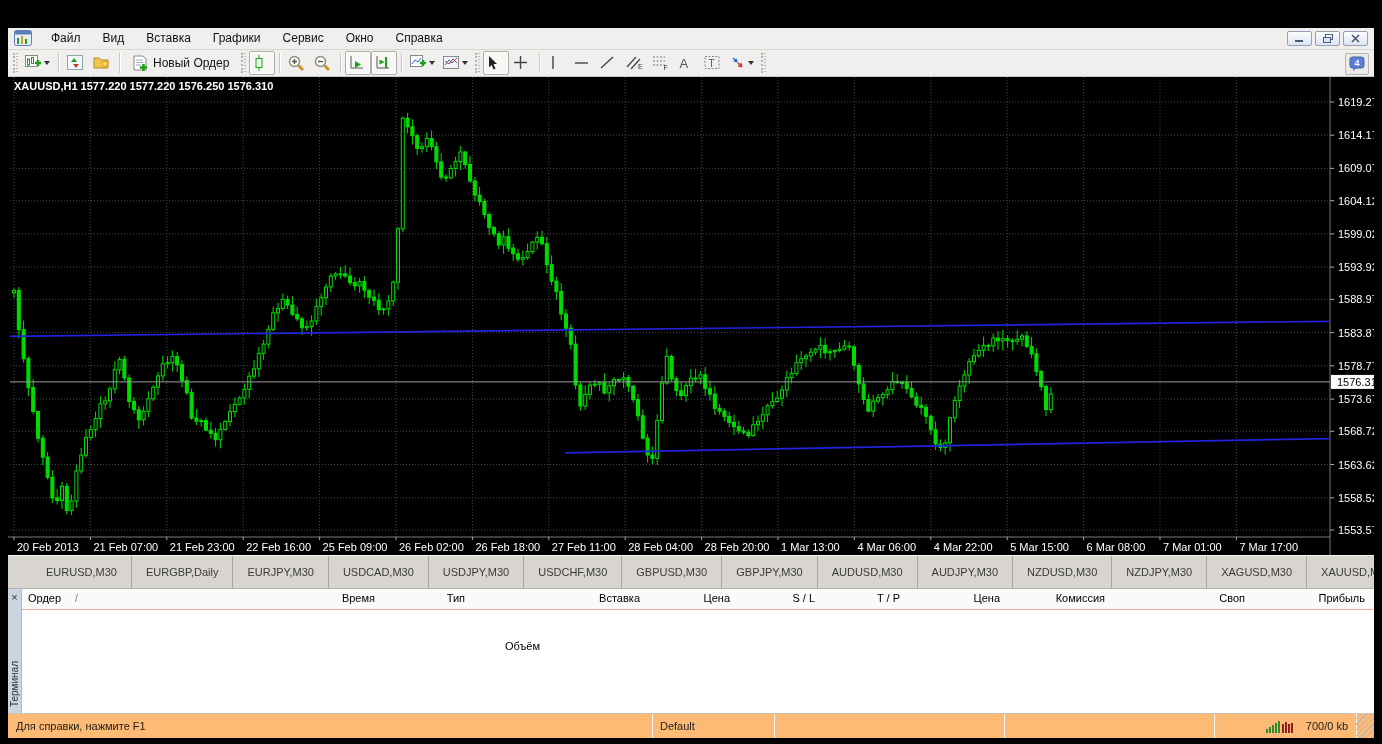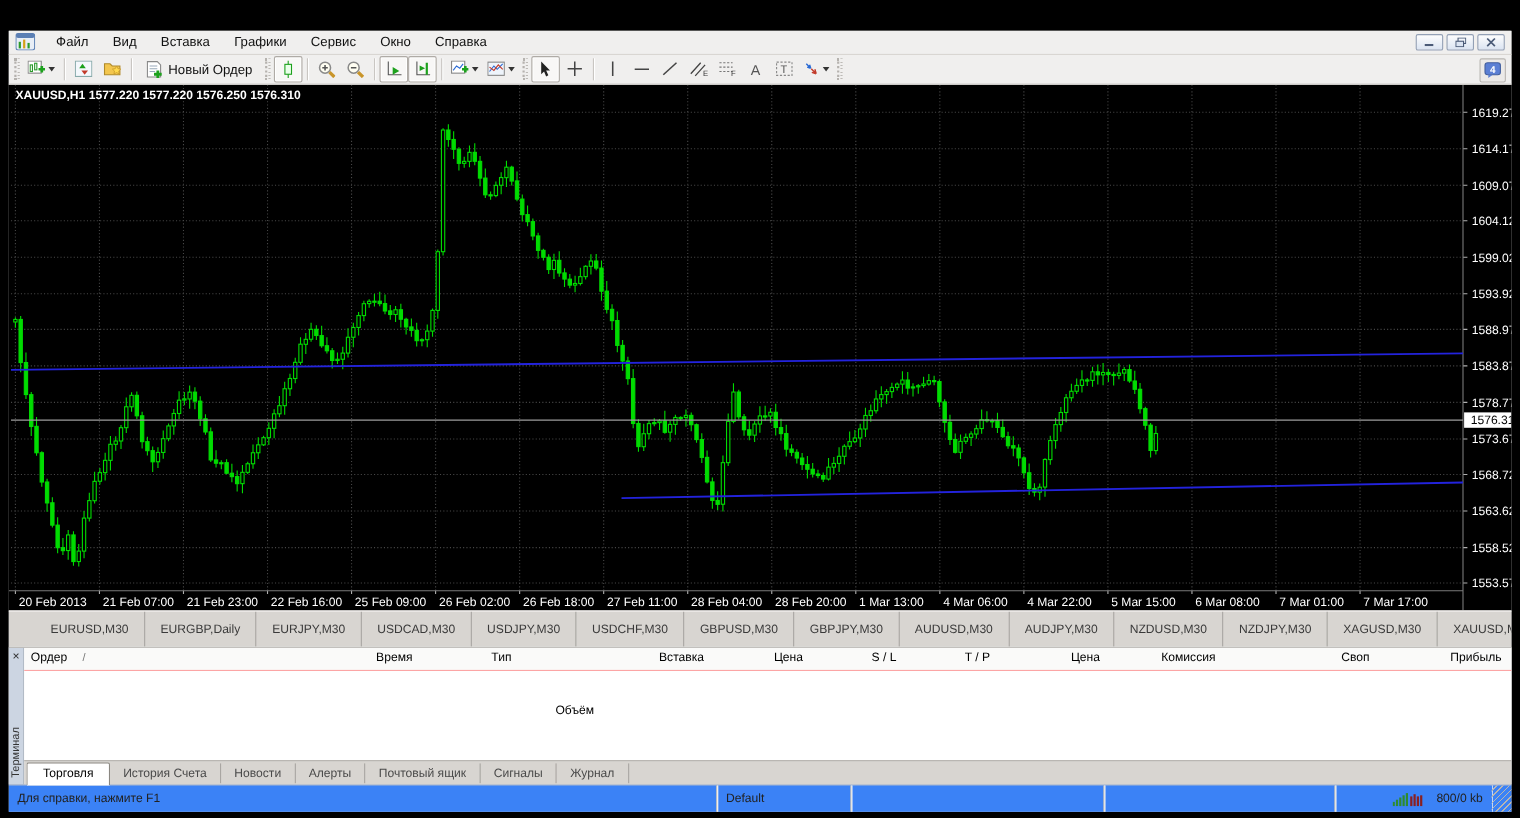--- a/index.html
+++ b/index.html
@@ -14,21 +14,21 @@
   .menus { display:flex; align-items:flex-end; }
   .menu-item { font-size:12px; color:#111; padding:3px 11px; cursor:default; }
   .winbtns { margin-left:auto; display:flex; gap:3px; padding-right:6px; }
   .winbtn { width:25px; height:15px; border:1px solid #93a0b5; border-radius:2px;
             background:linear-gradient(#fdfdfd,#dbe4f2); display:flex; align-items:center; justify-content:center; }
   .winbtn svg { display:block; }
 
   
   .toolbar { position:relative; height:29px; background:#f0efee; border-bottom:1px solid #c9c6c2; display:flex; align-items:center; padding-left:2px; }
   .grip { width:5px; height:20px; margin:0 3px; background:repeating-linear-gradient(#bdbab6 0 1px, transparent 1px 3px); background-size:2px 100%; background-repeat:no-repeat; background-position:1px 0; border-left:2px dotted #b5b2ae; }
-  .tbtn { height:24px; min-width:26px; border:1px solid transparent; border-radius:2px; display:flex; align-items:center; justify-content:center; padding:0 3px; background:transparent; font-size:11px; color:#333; }
+  .tbtn { height:24px; min-width:26px; border:1px solid transparent; border-radius:2px; display:flex; align-items:center; padding:0 3px; background:transparent; font-size:11px; color:#333; }
   .tbtn.pressed { border:1px solid #afaba6; background:#f8f7f6; box-shadow:inset 0 0 0 1px #ffffff; }
   .tbtn svg { display:block; }
   .tsep { width:1px; height:20px; background:#c9c6c2; margin:0 4px; box-shadow:1px 0 0 #ffffff; }
   .caret { width:0; height:0; border-left:3px solid transparent; border-right:3px solid transparent; border-top:4px solid #333; margin-left:3px; }
   .neworder { display:flex; align-items:center; gap:5px; font-size:12px; color:#111; padding:0 8px; }
   .tf-btn { height:22px; min-width:30px; font-size:11px; color:#444; }
   .notif { position:absolute; right:5px; top:3px; width:24px; height:22px; border:1px solid #b9b6b2; border-radius:2px; background:#eceae8; display:flex; align-items:center; justify-content:center; }
 
   
   .chartwrap { height:478px; background:#000; }
@@ -53,21 +53,21 @@
   .balicon { width:11px; height:11px; border:1.5px solid #8a8a8a; border-radius:50%; margin:0 8px 0 10px; position:relative; }
   .balicon::after { content:""; position:absolute; left:-1px; top:3.5px; width:10px; height:0; border-top:1.5px solid #8a8a8a; transform:rotate(-45deg); }
   .balitem { margin-right:14px; }
   .balprofit { position:absolute; right:9px; font-weight:bold; }
   .termbody { flex:1; background:#fff; }
   .termtabs { height:22px; background:#d8d5d1; border-top:1px solid #b5b2ae; display:flex; align-items:flex-end; padding-left:2px; }
   .termtab { font-size:11px; color:#4a4a4a; padding:3px 12px; border-right:1px solid #a9a6a2; margin-bottom:1px; }
   .termtab.active { background:#ffffff; color:#000; border:1px solid #8a8781; border-bottom:none; border-right:1px solid #8a8781; border-radius:2px 2px 0 0; padding:3px 14px 5px 14px; margin-bottom:0; position:relative; top:1px; }
 
   
-  .statusbar { height:26px; background:#3b82f6; border-top:1px solid #c9c6c2; display:flex; align-items:stretch; font-size:11px; color:#222; }
+  .statusbar { height:26px; background:#fdba74; border-top:1px solid #c9c6c2; display:flex; align-items:stretch; font-size:11px; color:#222; }
   .sbcell { display:flex; align-items:center; padding:0 8px; border-right:1px solid #c6c3bf; box-shadow:1px 0 0 #fbfaf9; }
   .sb-help { flex:1; }
   .sb-profile { width:122px; }
   .sb-e1 { width:230px; }
   .sb-e2 { width:210px; }
   .sb-traffic { width:142px; justify-content:flex-end; gap:10px; border-right:none; }
   .sbgrip { width:18px; background:repeating-linear-gradient(135deg, transparent 0 3px, #b9b6b2 3px 4px); }
 </style>
 </head>
 <body>
@@ -633,48 +633,39 @@
             <span class="thcell" style="right: 734px;">Вставка</span>
             <span class="thcell" style="right: 644px;">Цена</span>
             <span class="thcell" style="right: 559px;">S / L</span>
             <span class="thcell" style="right: 474px;">T / P</span>
             <span class="thcell" style="right: 374px;">Цена</span>
             <span class="thcell" style="right: 269px;">Комиссия</span>
             <span class="thcell" style="right: 129px;">Своп</span>
             <span class="thcell" style="right: 9px;">Прибыль</span>
           </div>
         <div class="termbody"></div>
-        <div class="termtabs" id="termtabs">
-            <span class="termtab active">Торговля</span>
-            <span class="termtab">История Счета</span>
-            <span class="termtab">Новости</span>
-            <span class="termtab">Алерты</span>
-            <span class="termtab">Почтовый ящик</span>
-            <span class="termtab">Сигналы</span>
-            <span class="termtab">Журнал</span>
-          </div>
       </div>
     </div>
 
     <div class="statusbar">
       <div class="sbcell sb-help">Для справки, нажмите F1</div>
       <div class="sbcell sb-profile">Default</div>
       <div class="sbcell sb-e1"></div>
       <div class="sbcell sb-e2"></div>
       <div class="sbcell sb-traffic">
         <svg width="30" height="13">
           <rect x="0" y="9" width="2" height="4" fill="#2e8b2e"></rect>
             <rect x="3" y="7" width="2" height="6" fill="#2e8b2e"></rect>
             <rect x="6" y="5" width="2" height="8" fill="#2e8b2e"></rect>
             <rect x="9" y="3" width="2" height="10" fill="#2e8b2e"></rect>
             <rect x="12" y="1" width="2" height="12" fill="#2e8b2e"></rect>
           <rect x="16" y="4" width="2" height="9" fill="#8b2020"></rect>
             <rect x="19" y="2" width="2" height="11" fill="#8b2020"></rect>
             <rect x="22" y="4" width="2" height="9" fill="#8b2020"></rect>
             <rect x="25" y="3" width="2" height="10" fill="#8b2020"></rect>
         </svg>
-        <span>800/0 kb</span>
+        <span>700/0 kb</span>
       </div>
       <div class="sbgrip"></div>
     </div>
 
   </div>
 </div>
 
 </body></html>

